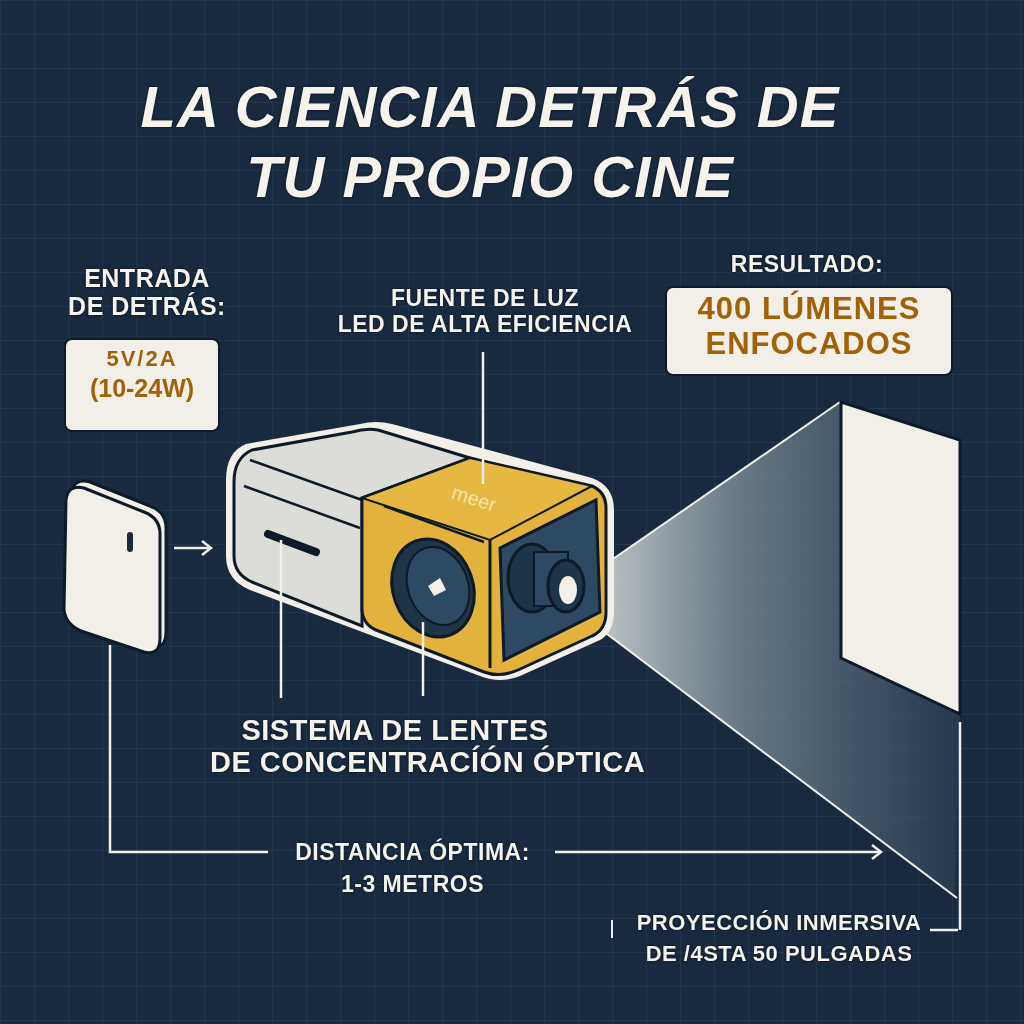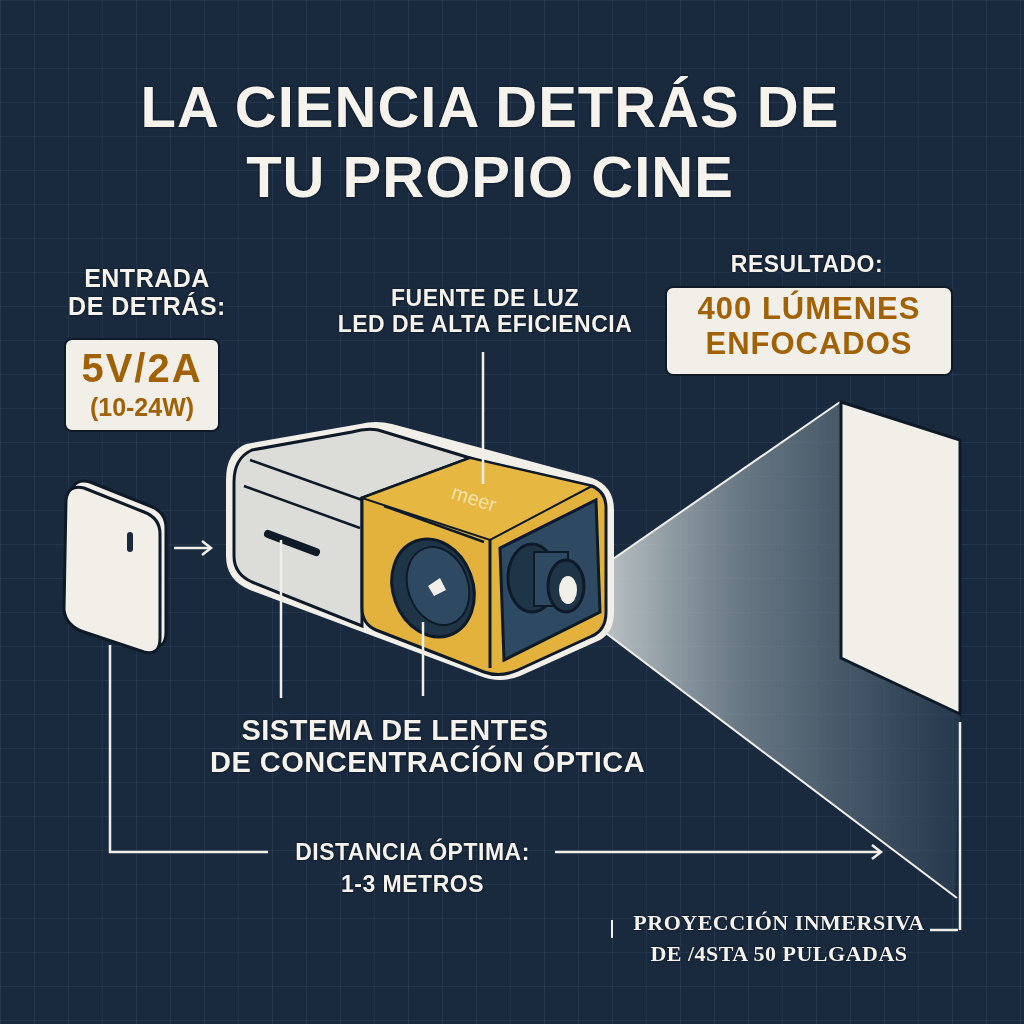--- a/index.html
+++ b/index.html
@@ -6,26 +6,26 @@
   body { width:1024px; height:1024px; overflow:hidden; background:#1b2b3f; font-family:"Liberation Sans", "DejaVu Sans", sans-serif; }
   .canvas { position:relative; width:1024px; height:1024px;
     background-color:#1a2a3e;
     background-image:
       linear-gradient(rgba(80,110,140,0.18) 1px, transparent 1px),
       linear-gradient(90deg, rgba(80,110,140,0.18) 1px, transparent 1px);
     background-size:34px 34px; background-position:0 0; }
   .art { position:absolute; left:0; top:0; width:1024px; height:1024px; }
   .t { position:absolute; color:#f5f3ec; font-weight:700; text-align:center; line-height:1.12; white-space:nowrap;
        text-shadow: 0 0 2px #0d1826, 0 0 2px #0d1826; }
-  .title { left:0; width:980px; top:72px; font-size:58px; letter-spacing:1px; line-height:1.2; }
+  .title { left:0; width:980px; top:72px; font-size:58px; letter-spacing:1px; line-height:1.2;font-style:italic; }
   .title div { display:block; }
   .lbl { font-size:23px; letter-spacing:0.5px; }
   .box { position:absolute; background:#f1efe8; border-radius:8px; color:#a16207; font-weight:700; text-align:center; border:2px solid #0e1a28; }
   .box-power { left:64px; top:338px; width:152px; height:90px; }
-  .box-power .big { font-size:40px; letter-spacing:2px; margin-top:6px; }
+  .box-power .big { font-size:22px; letter-spacing:2px; margin-top:6px; }
   .box-power .small { font-size:25px; margin-top:2px; }
   .box-result { left:665px; top:286px; width:284px; height:86px; }
   .box-result .line { font-size:31px; letter-spacing:1px; line-height:1.12; margin-top:4px; }
   .box-result .line + .line { margin-top:0; }
 </style>
 </head>
 <body>
 
 <div class="canvas">
 
@@ -131,18 +131,18 @@
   <div class="t lbl" style="left:210px; width:370px; top:714px; font-size:29px;">
     <div>SISTEMA DE LENTES</div>
     <div>DE CONCENTRACÍÓN ÓPTICA</div>
   </div>
 
   <div class="t lbl" style="left:270px; width:285px; top:836px; font-size:23px; line-height:1.4;">
     <div>DISTANCIA ÓPTIMA:</div>
     <div>1-3 METROS</div>
   </div>
 
-  <div class="t lbl" style="left:614px; width:330px; top:908px; font-size:22px; line-height:1.4;font-family:Liberation Serif, serif;">
+  <div class="t lbl" style="left:614px; width:330px; top:908px; font-size:22px; line-height:1.4;">
     <div>PROYECCIÓN INMERSIVA</div>
     <div>DE /4STA 50 PULGADAS</div>
   </div>
 
 </div>
 
 </body></html>

